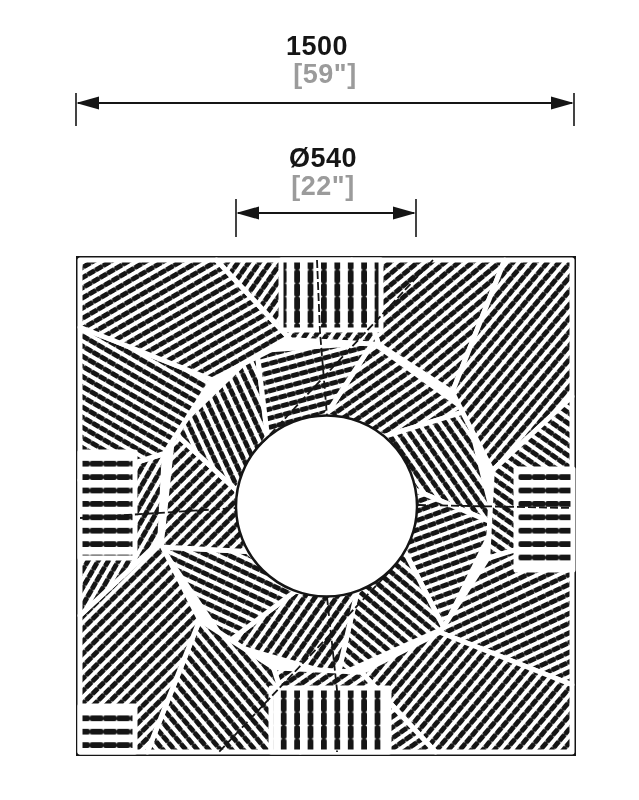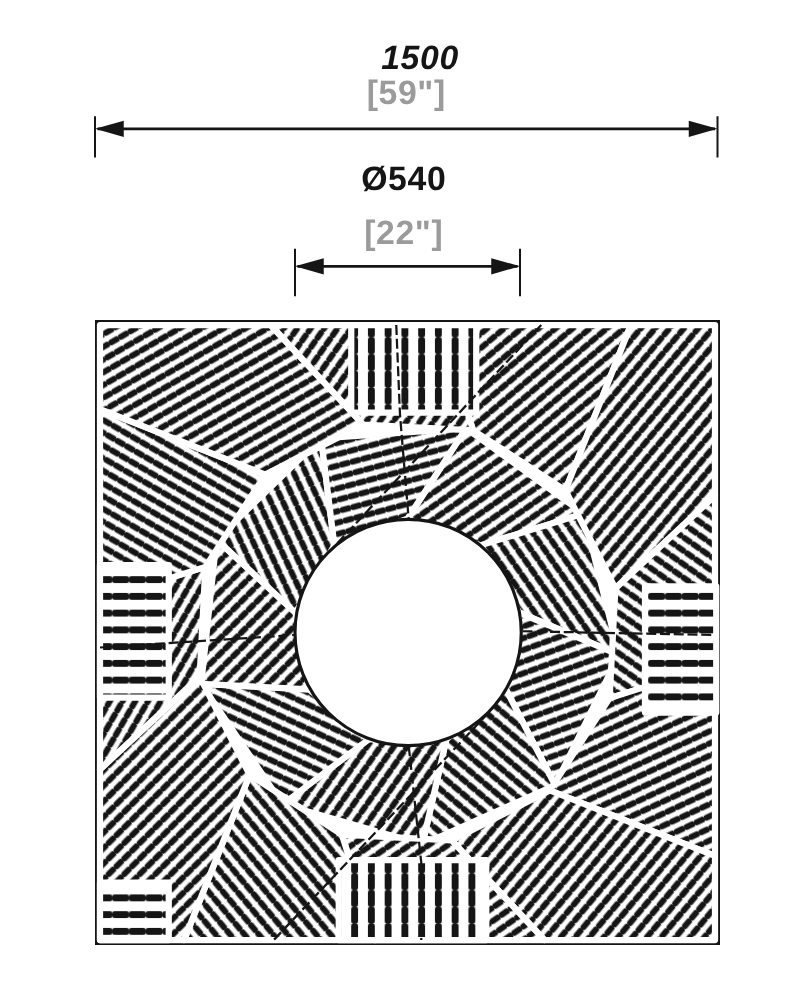--- a/index.html
+++ b/index.html
@@ -188,19 +188,19 @@
         <circle cx="250.5" cy="250" r="90.5" fill="#ffffff" stroke="#151515" stroke-width="2.5"></circle>
         <path d="M241,4 L244,76 L251,160" fill="none" stroke="#151515" stroke-width="1.8" stroke-dasharray="8 3"></path>
         <path d="M251,341 L261,434 L261,496" fill="none" stroke="#151515" stroke-width="1.8" stroke-dasharray="8 3"></path>
         <path d="M4,262 L160,252" fill="none" stroke="#151515" stroke-width="1.8" stroke-dasharray="8 3"></path>
         <path d="M342,249 L496,252" fill="none" stroke="#151515" stroke-width="1.8" stroke-dasharray="8 3"></path>
         <path d="M357,4 L187,186" fill="none" stroke="#151515" stroke-width="1.8" stroke-dasharray="8 3"></path>
         <path d="M315,314 L143,496" fill="none" stroke="#151515" stroke-width="1.8" stroke-dasharray="8 3"></path>
       </g>
   </svg>
 
-  <div class="dim-label metric" style="left:186px;top:33px;font-style:italic;">1500</div>
+  <div class="dim-label metric" style="left:167px;top:33px;">1500</div>
   <div class="dim-label imperial" style="left:175px;top:61px;">[59"]</div>
 
-  <div class="dim-label metric" style="left:173px;top:130px;">Ø540</div>
+  <div class="dim-label metric" style="left:173px;top:145px;">Ø540</div>
   <div class="dim-label imperial" style="left:173px;top:173px;">[22"]</div>
 
 </div>
 
 </body></html>

